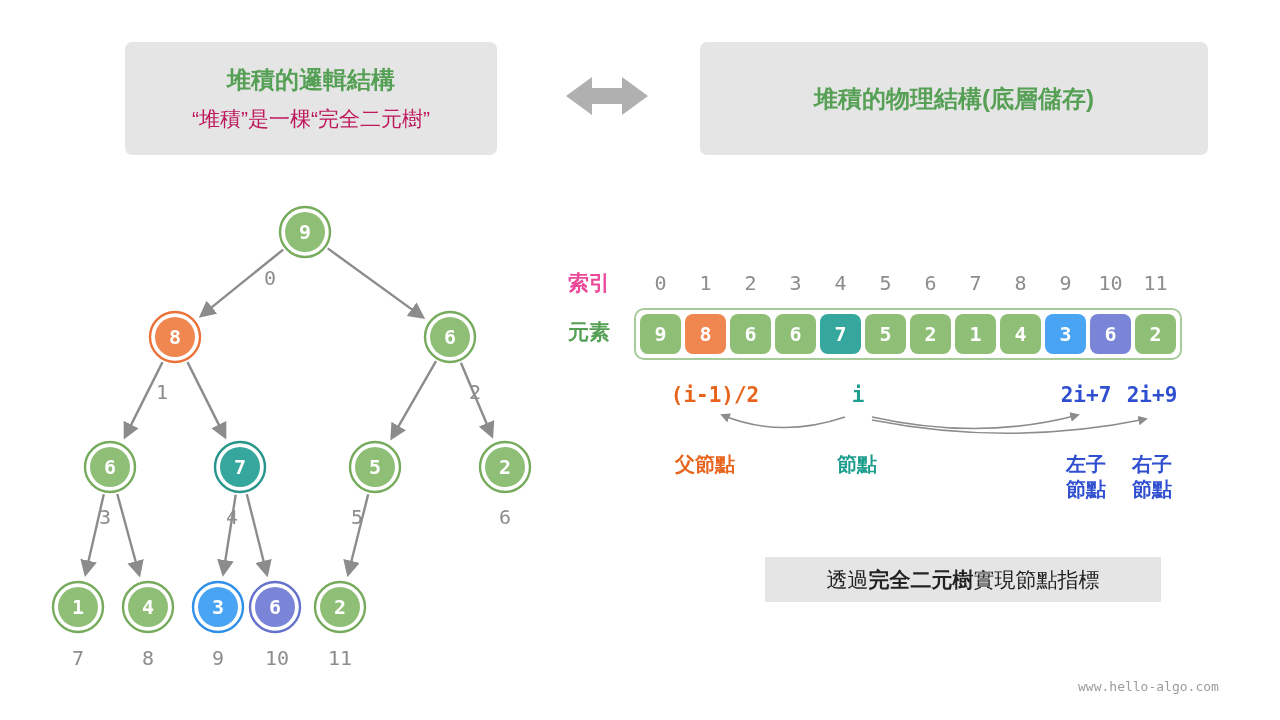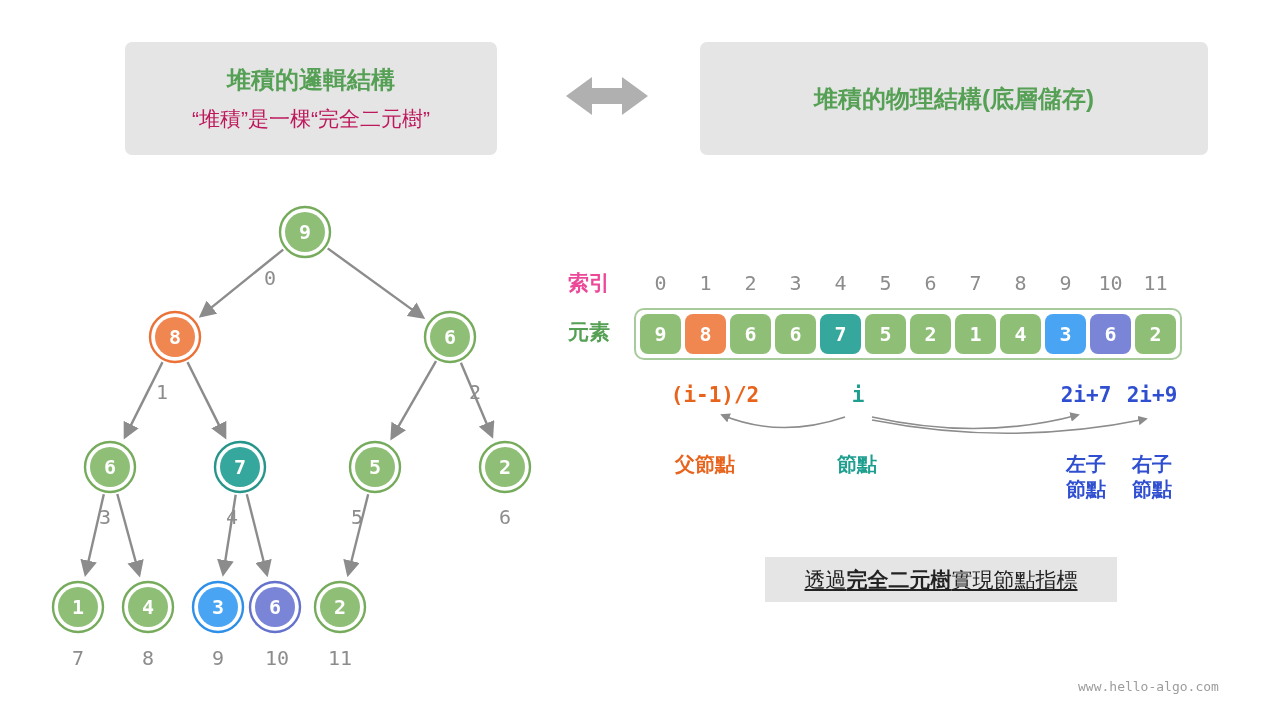--- a/index.html
+++ b/index.html
@@ -48,22 +48,22 @@
 
   
   .formula { position: absolute; top: 383px; font: bold 21px "DejaVu Sans Mono", monospace; text-align: center; }
   .f-orange { color: #e8641c; }
   .f-teal   { color: #1d9e8f; }
   .f-blue   { color: #2f4fd0; }
   .role { position: absolute; top: 452px; font-size: 20px; font-weight: bold; text-align: center; line-height: 25px; }
   .map-arrows { position: absolute; left: 660px; top: 403px; }
 
   
-  .callout { position: absolute; left: 765px; top: 557px; width: 352px; height: 45px; background: #e5e5e5; border-radius: 0;
-             display: flex; align-items: center; justify-content: center; font-size: 21px; color: #222222; text-decoration: underline; }
+  .callout { position: absolute; left: 765px; top: 557px; width: 396px; height: 45px; background: #e5e5e5; border-radius: 0;
+             display: flex; align-items: center; justify-content: center; font-size: 21px; color: #222222; }
   .callout b { font-weight: bold; }
 
   .watermark { position: absolute; left: 1078px; top: 679px; font: 13px "DejaVu Sans Mono", monospace; color: #9c9c9c; }
 </style>
 </head>
 <body>
 
 <div class="hdr-box left">
   <div class="hdr-title">堆積的邏輯結構</div>
   <div class="hdr-sub">“堆積”是一棵“完全二元樹”</div>

